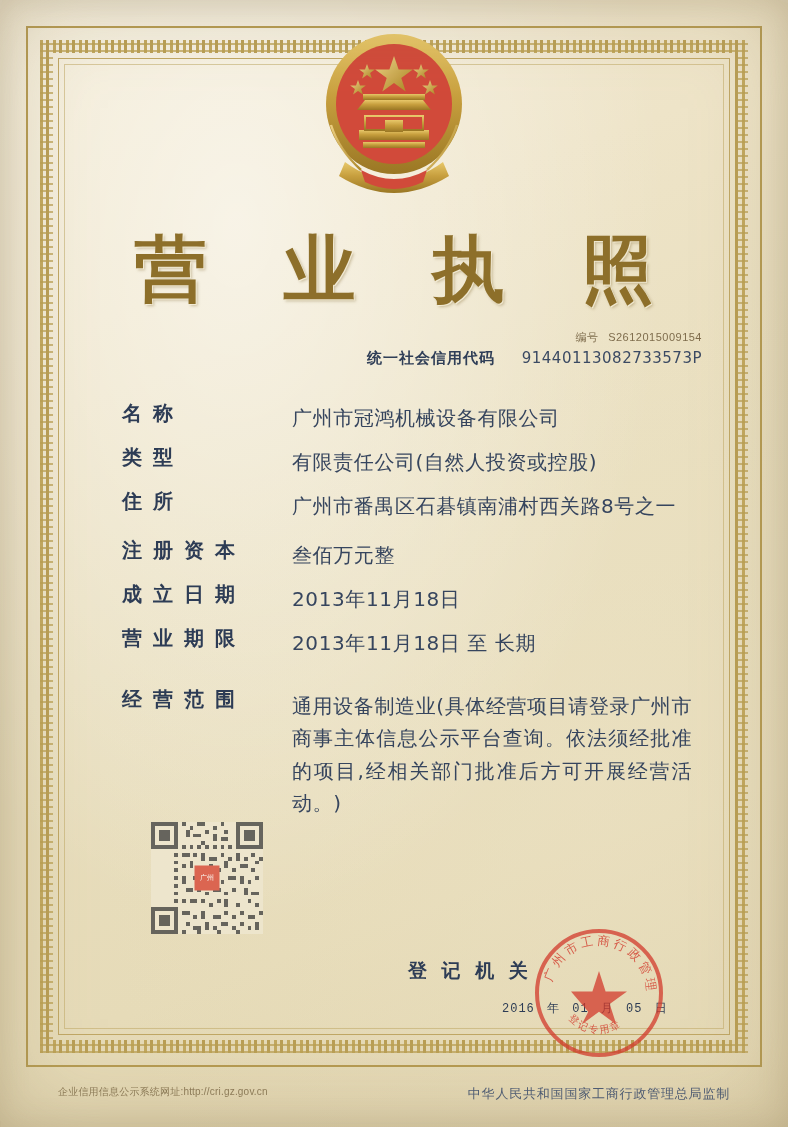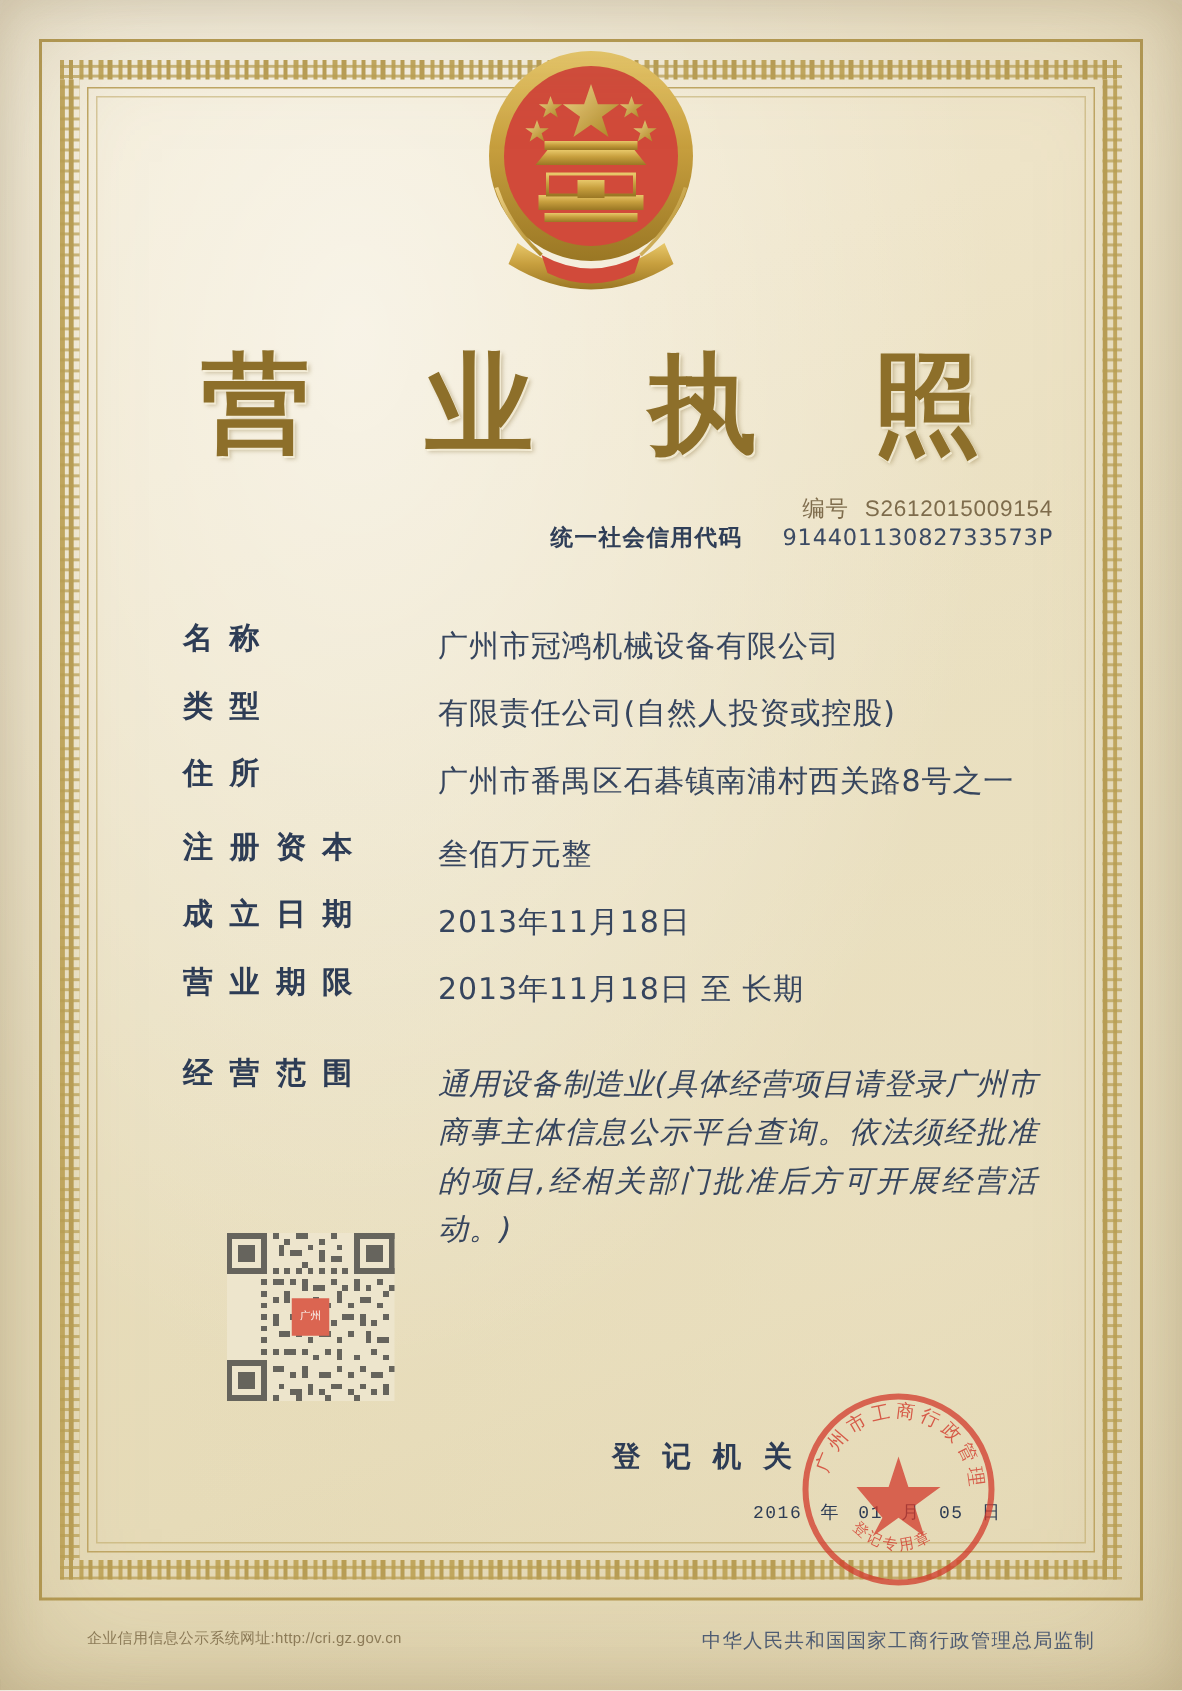--- a/index.html
+++ b/index.html
@@ -102,21 +102,21 @@
     text-indent: 26px;
     color: #8d6f2a;
     text-shadow: 1px 1px 0 rgba(255,250,230,.7), 2px 2px 3px rgba(120,95,35,.35);
   }
 
   
   .serial {
     position: absolute;
     right: 86px;
     top: 330px;
-    font-size: 15px;
+    font-size: 11px;
     color: #7e6c4c;
     letter-spacing: .5px;
     white-space: nowrap;
   }
   .serial .no-label { margin-right: 6px; }
 
   .credit-line {
     position: absolute;
     right: 86px;
     top: 349px;
@@ -139,21 +139,20 @@
   .fields {
     position: absolute;
     left: 122px;
     top: 400px;
     width: 580px;
   }
   .row {
     display: flex;
     align-items: flex-start;
     margin-bottom: 11px;
-    margin-top: 12px;
   }
   .row .label {
     width: 170px;
     flex: none;
     font-family: "DejaVu Sans", sans-serif;
     font-weight: 700;
     font-size: 20px;
     color: #2d3c55;
     letter-spacing: 1px;
   }
@@ -164,21 +163,20 @@
     color: #36455e;
     line-height: 1.45;
     letter-spacing: .6px;
     padding-top: 4px;
   }
   .row.scope { margin-top: 28px; }
   .row.scope .value {
     width: 400px;
     text-align: justify;
     line-height: 1.62;
-    font-style: italic;
   }
   .row.capital { margin-top: 16px; }
 
   
   .qr {
     position: absolute;
     left: 151px;
     top: 822px;
     width: 112px;
     height: 112px;

